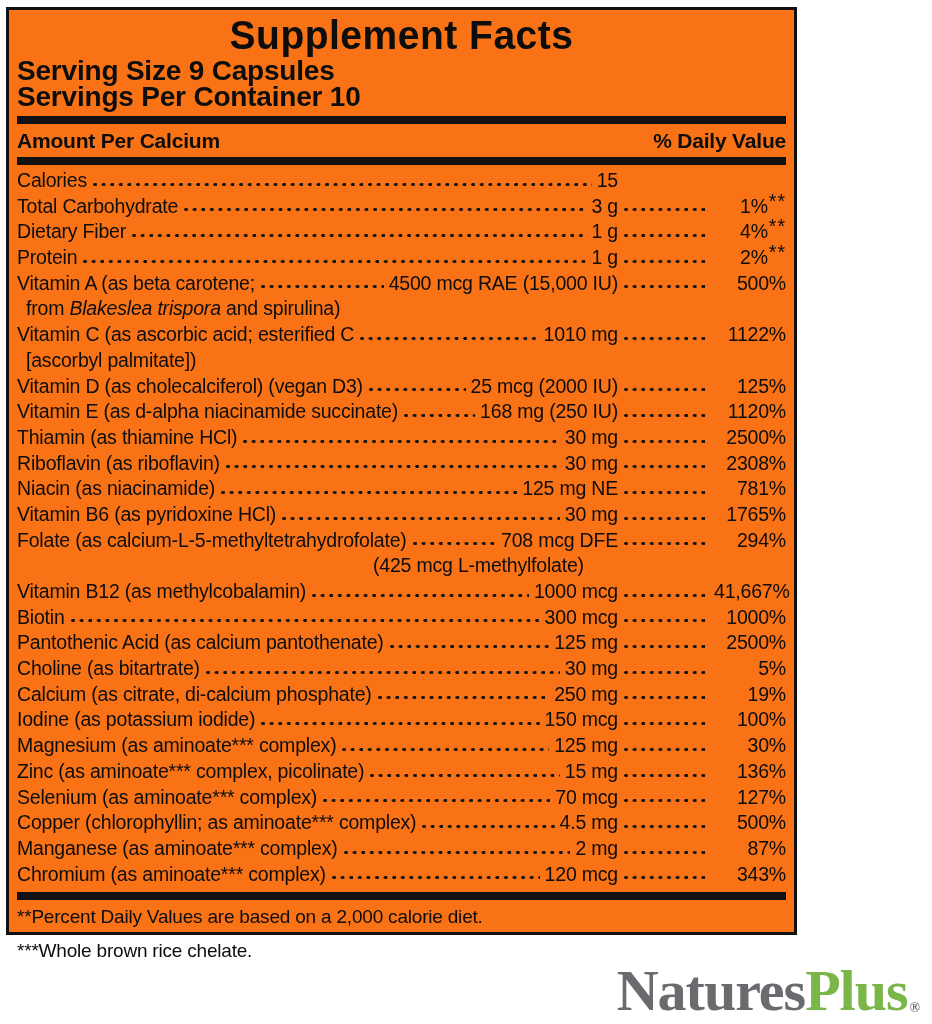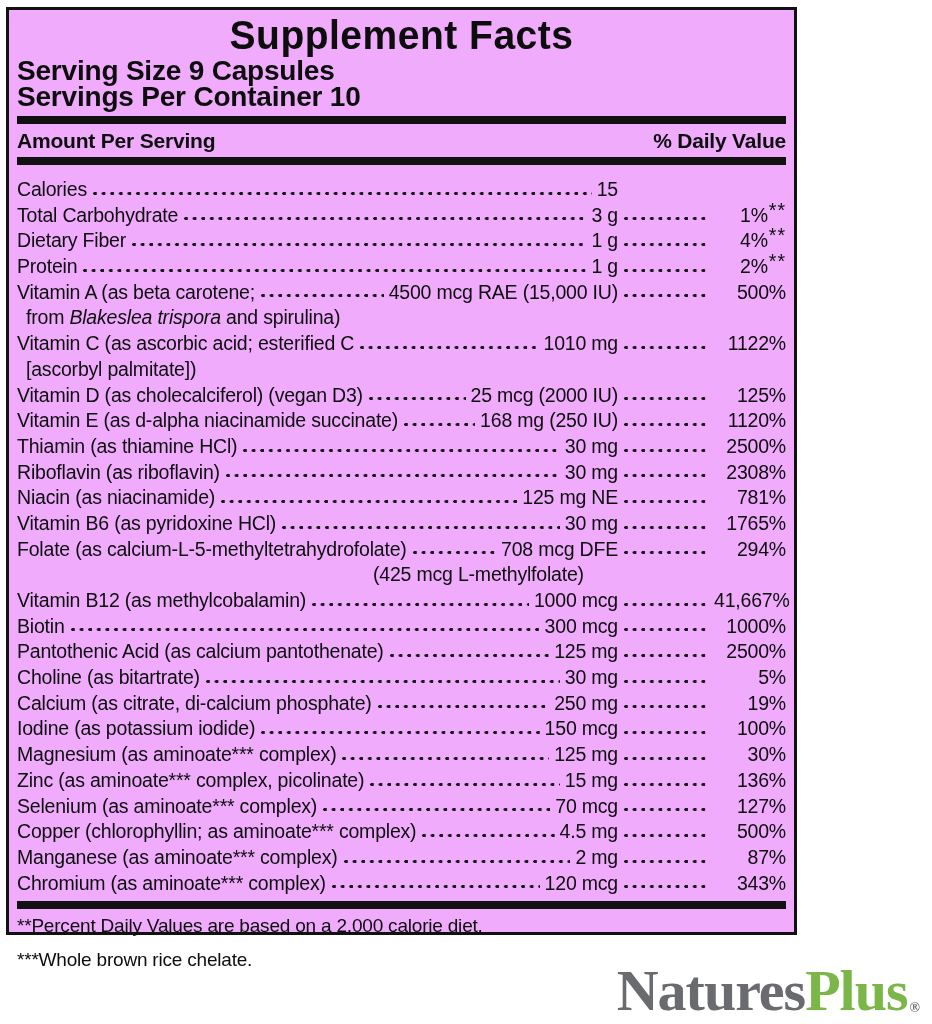--- a/index.html
+++ b/index.html
@@ -14,21 +14,21 @@
   }
   .label-box {
     position: absolute;
     left: 6px;
     top: 7px;
     width: 791px;
     height: 928px;
     border: 3px solid #111111;
     box-sizing: border-box;
     padding: 0 8px;
-    background: #f0abfc;
+    background: #f97316;
   }
   .sf-title {
     text-align: center;
     font-weight: bold;
     font-size: 39px;
     line-height: 47px;
     letter-spacing: 0.5px;
     margin-top: 1px;
     transform: scaleY(1.05);
   }
@@ -42,21 +42,21 @@
   .bar-1 { margin-top: 6px; }
   .header-row {
     display: flex;
     justify-content: space-between;
     align-items: baseline;
     font-weight: bold;
     font-size: 21px;
     line-height: 33px;
     letter-spacing: -0.2px;
   }
-  .rows-area { font-size: 19.5px; letter-spacing: -0.2px; padding-top: 12px; }
+  .rows-area { font-size: 19.5px; letter-spacing: -0.2px; padding-top: 3px; }
   .row { display: flex; align-items: baseline; line-height: 25.7px; height: 25.7px; }
   .lhs { flex: 0 0 601px; display: flex; align-items: baseline; min-width: 0; }
   .nm { white-space: nowrap; }
   .amt { white-space: nowrap; }
   .lead {
     flex: 1 1 auto;
     min-width: 6px;
     height: 7px;
     align-self: flex-end;
     margin: 0 5px 6px 5px;
@@ -111,21 +111,21 @@
   <div class="label-box">
 
     <div class="sf-title">Supplement Facts</div>
 
     <div class="serving-line">Serving Size 9 Capsules</div>
     <div class="serving-line">Servings Per Container 10</div>
 
     <div class="thick-bar bar-1"></div>
 
     <div class="header-row">
-      <span>Amount Per Serving</span>
+      <span>Amount Per Calcium</span>
       <span>% Daily Value</span>
     </div>
 
     <div class="thick-bar"></div>
 
     <div class="rows-area">
         <div class="row">
           <span class="lhs">
             <span class="nm">Calories</span>
             <span class="lead"></span>

